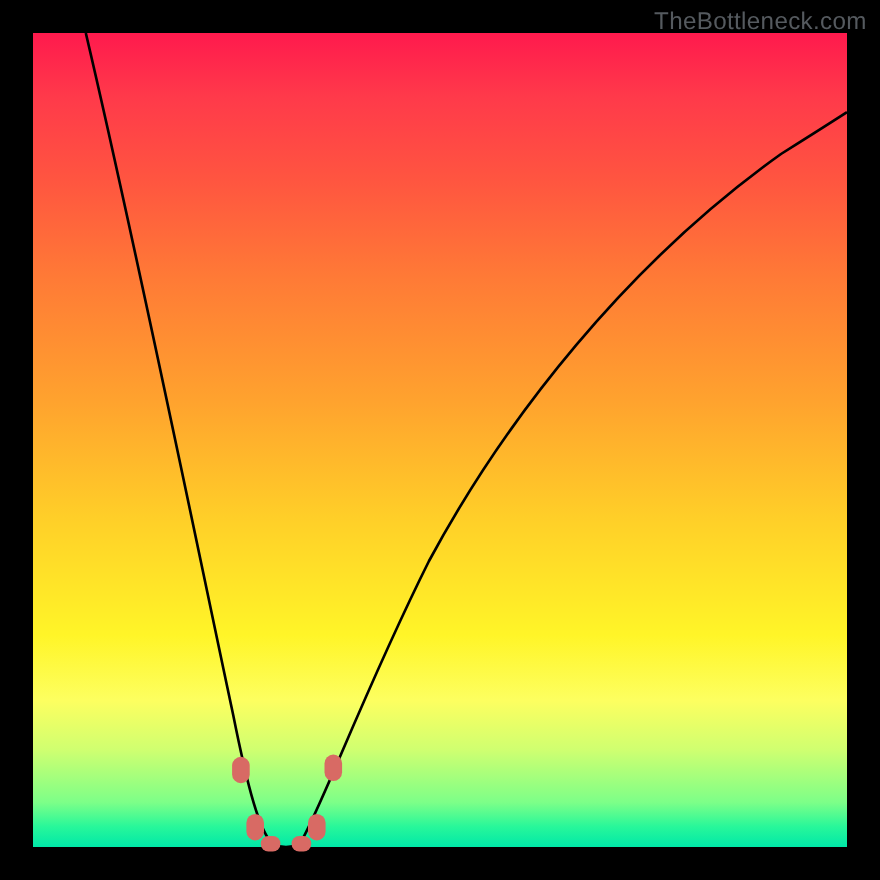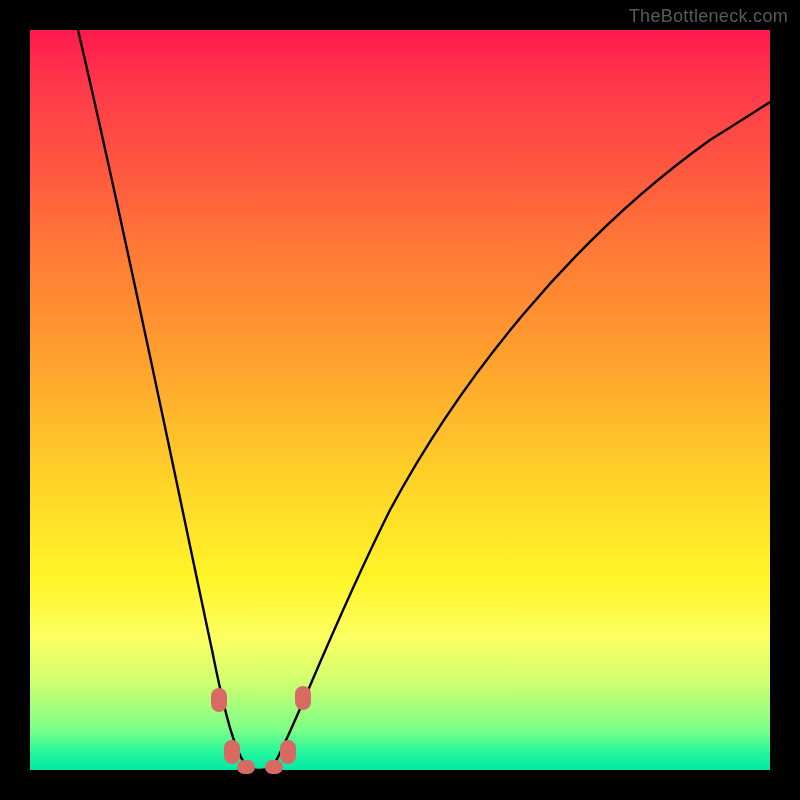--- a/index.html
+++ b/index.html
@@ -30,21 +30,21 @@
       #7dff88 94.5%,
       #28f79a 97.5%,
       #00e8a8 100%
     );
   }
   .watermark {
     position: absolute;
     top: 6px;
     right: 12px;
     color: #555a5f;
-    font-size: 18px;
+    font-size: 22px;
     font-weight: 500;
     letter-spacing: 0.3px;
     z-index: 5;
   }
   svg.curve {
     position: absolute;
     left: 0;
     top: 0;
     width: 740px;
     height: 740px;

